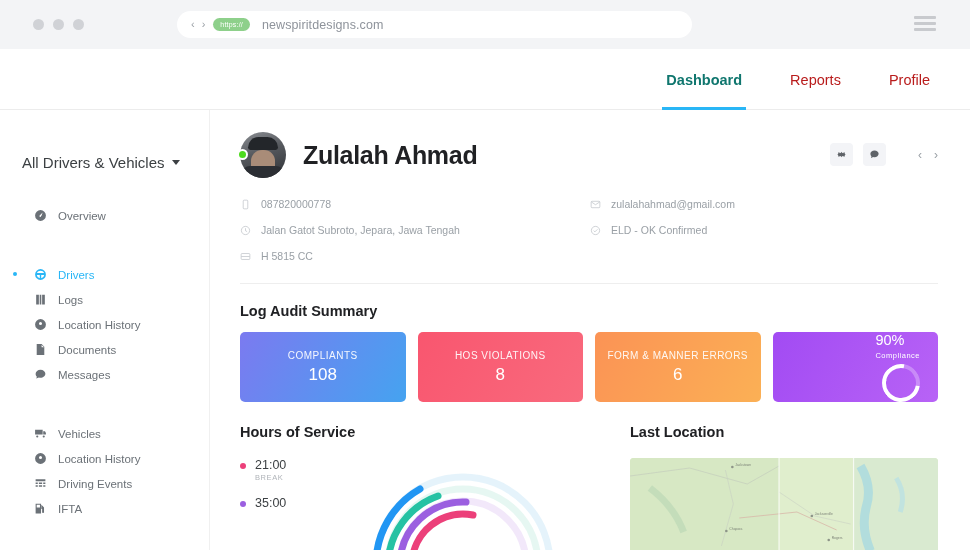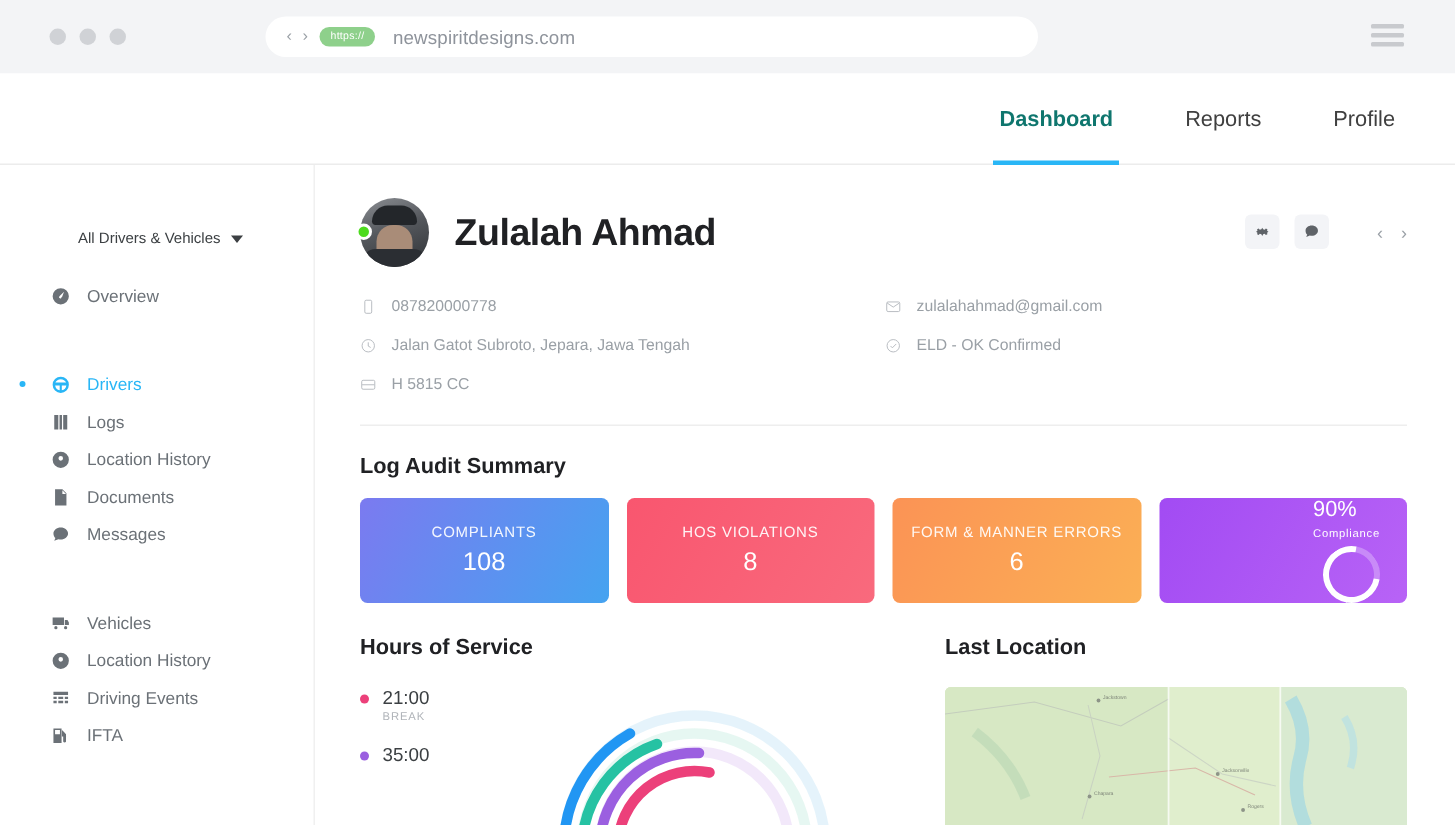--- a/index.html
+++ b/index.html
@@ -167,21 +167,21 @@
     right: 40px;
     top: 0;
     height: 61px;
     display: flex;
     align-items: center;
     gap: 48px;
   }
   .top-nav-item {
     position: relative;
     font-size: 14.5px;
-    color: #404040;
+    color: #b91c1c;
     height: 61px;
     display: flex;
     align-items: center;
     cursor: pointer;
   }
   .top-nav-item.active {
     color: #0f766e;
     font-weight: 700;
   }
   .top-nav-item.active::after {
@@ -200,25 +200,25 @@
     height: 440px;
     background: #ffffff;
     border-right: 1px solid #f0f0f0;
     padding-top: 44px;
   }
 
   .filter-select {
     display: flex;
     align-items: center;
     gap: 7px;
-    padding-left: 52px;
-    font-size: 10px;
+    padding-left: 22px;
+    font-size: 15px;
     color: #3c4043;
     cursor: pointer;
-    margin-bottom: 20px;
+    margin-bottom: 32px;
   }
   .caret {
     width: 0; height: 0;
     border-left: 4px solid transparent;
     border-right: 4px solid transparent;
     border-top: 5px solid #3c4043;
   }
 
   .nav-group { margin-bottom: 16px; }
 

